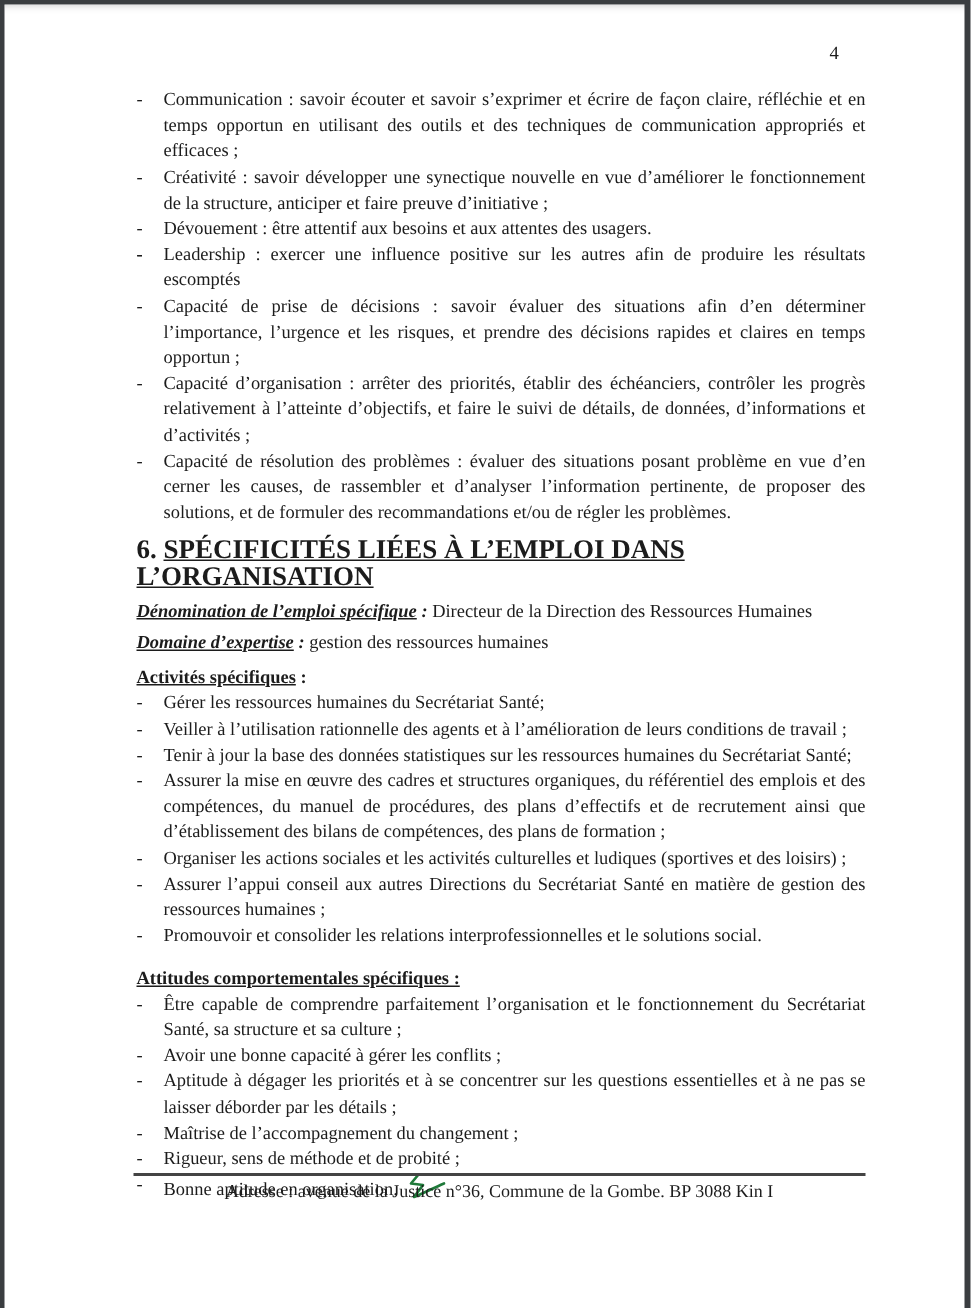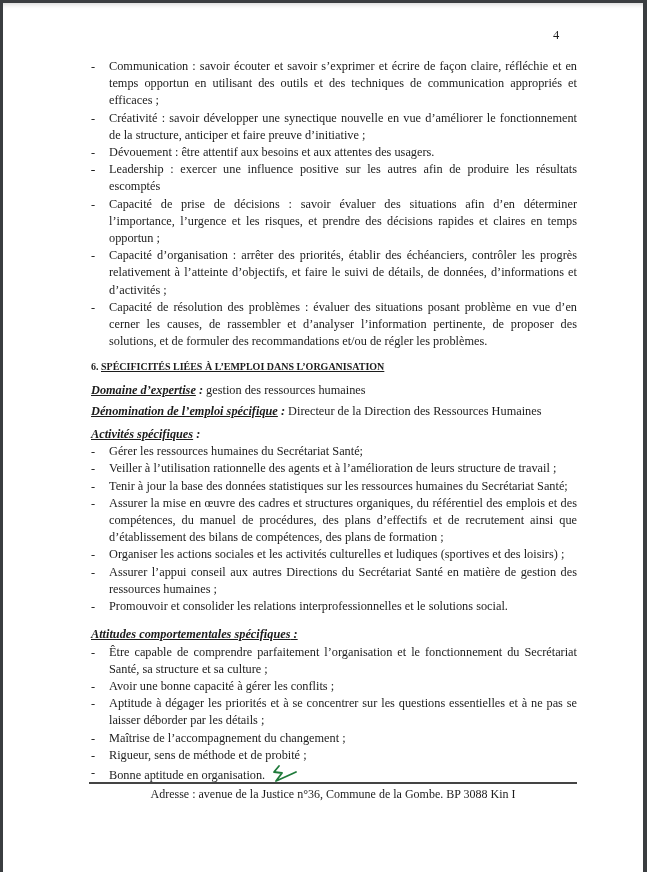--- a/index.html
+++ b/index.html
@@ -24,27 +24,27 @@
       font-size: 12.3px; line-height: 17.2px;
     }
     ul.dash { list-style: none; margin: 0; padding: 0; }
     ul.dash li {
       position: relative; padding-left: 18px; text-align: justify;
     }
     ul.dash li .bullet {
       position: absolute; left: 0; top: 0; width: 10px;
     }
     .heading {
-      font-weight: bold; font-size: 10px; margin-top: 8px; margin-bottom: 6px;
+      font-weight: bold; font-size: 18px; margin-top: 8px; margin-bottom: 6px;
     }
     .heading .u { text-decoration: underline; }
     .field { margin-top: 4px; margin-bottom: 4px; }
     .field-label { font-weight: bold; font-style: italic; text-decoration: underline; }
     .field-colon { font-weight: bold; font-style: italic; }
-    .sub-title { font-weight: bold; font-style: italic; margin-top: 6px; }
+    .sub-title { font-weight: bold; margin-top: 6px; }
     .sub-title .u { text-decoration: underline; }
     .signature {
       display: inline-block; vertical-align: middle; margin-left: 6px;
     }
     .footer-rule {
       position: absolute; left: 86px; top: 779px; width: 488px;
       border-top: 2px solid #444;
     }
     .footer-address {
       position: absolute; left: 86px; top: 784px; width: 488px;
@@ -68,35 +68,35 @@
       <li><span class="bullet">-</span><span>Capacité d’organisation : arrêter des priorités, établir des échéanciers, contrôler les progrès relativement à l’atteinte d’objectifs, et faire le suivi de détails, de données, d’informations et d’activités ;</span></li>
       <li><span class="bullet">-</span><span>Capacité de résolution des problèmes : évaluer des situations posant problème en vue d’en cerner les causes, de rassembler et d’analyser l’information pertinente, de proposer des solutions, et de formuler des recommandations et/ou de régler les problèmes.</span></li>
     </ul>
 
     <div class="heading">
       <span>6.</span>
       <span class="u">SPÉCIFICITÉS LIÉES À L’EMPLOI DANS L’ORGANISATION</span>
     </div>
 
     <div class="field">
-      <span class="field-label">Domaine d’expertise</span><span class="field-colon"> :</span>
-      <span>gestion des ressources humaines</span>
+      <span class="field-label">Dénomination de l’emploi spécifique</span><span class="field-colon"> :</span>
+      <span>Directeur de la Direction des Ressources Humaines</span>
     </div>
 
     <div class="field">
-      <span class="field-label">Dénomination de l’emploi spécifique</span><span class="field-colon"> :</span>
-      <span>Directeur de la Direction des Ressources Humaines</span>
+      <span class="field-label">Domaine d’expertise</span><span class="field-colon"> :</span>
+      <span>gestion des ressources humaines</span>
     </div>
 
     <div class="sub-title">
       <span class="u">Activités spécifiques</span><span> :</span>
     </div>
     <ul class="dash">
       <li><span class="bullet">-</span><span>Gérer les ressources humaines du Secrétariat Santé;</span></li>
-      <li><span class="bullet">-</span><span>Veiller à l’utilisation rationnelle des agents et à l’amélioration de leurs structure de travail ;</span></li>
+      <li><span class="bullet">-</span><span>Veiller à l’utilisation rationnelle des agents et à l’amélioration de leurs conditions de travail ;</span></li>
       <li><span class="bullet">-</span><span>Tenir à jour la base des données statistiques sur les ressources humaines du Secrétariat Santé;</span></li>
       <li><span class="bullet">-</span><span>Assurer la mise en œuvre des cadres et structures organiques, du référentiel des emplois et des compétences, du manuel de procédures, des plans d’effectifs et de recrutement ainsi que d’établissement des bilans de compétences, des plans de formation ;</span></li>
       <li><span class="bullet">-</span><span>Organiser les actions sociales et les activités culturelles et ludiques (sportives et des loisirs) ;</span></li>
       <li><span class="bullet">-</span><span>Assurer l’appui conseil aux autres Directions du Secrétariat Santé en matière de gestion des ressources humaines ;</span></li>
       <li><span class="bullet">-</span><span>Promouvoir et consolider les relations interprofessionnelles et le solutions social.</span></li>
     </ul>
 
     <div class="sub-title" style="margin-top:11px;">
       <span class="u">Attitudes comportementales spécifiques</span><span class="u"> :</span>
     </div>

